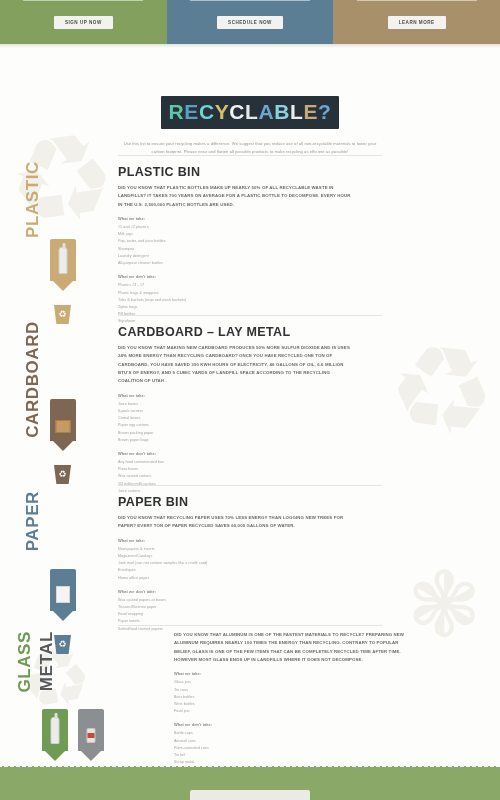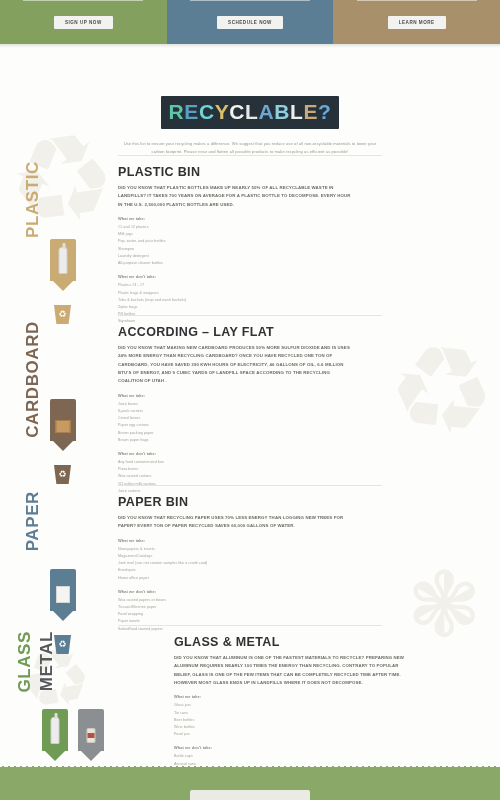--- a/index.html
+++ b/index.html
@@ -242,21 +242,21 @@
               <div class="box-card"></div>
             </div>
           </div>
           <div class="bin-graphic" style="left:54px;top:150px">
             <div class="bin-small" style="background:#7d6652">
               <span class="arrows">♻</span>
             </div>
           </div>
         </div>
         <div class="sec-inner" style="padding-left:118px">
-          <div class="sec-title">ACCORDING – LAY FLAT</div>
+          <div class="sec-title">CARDBOARD – LAY METAL</div>
           <div class="sec-blurb">DID YOU KNOW THAT MAKING NEW CARDBOARD PRODUCES 50% MORE SULFUR DIOXIDE AND IS USES 24% MORE ENERGY THAN RECYCLING CARDBOARD? ONCE YOU HAVE RECYCLED ONE TON OF CARDBOARD, YOU HAVE SAVED 390 KWH HOURS OF ELECTRICITY, 46 GALLONS OF OIL, 6.6 MILLION BTU'S OF ENERGY, AND 9 CUBIC YARDS OF LANDFILL SPACE ACCORDING TO THE RECYCLING COALITION OF UTAH .</div>
           <div class="list-head">What we take:</div>
           <ul class="items">
             <li>Juice boxes</li>
             <li>6-pack carriers</li>
             <li>Cereal boxes</li>
             <li>Paper egg cartons</li>
             <li>Brown packing paper</li>
             <li>Brown paper bags</li>
           </ul>
@@ -328,21 +328,20 @@
               </div>
             </div>
           </div>
           <div class="bin-graphic" style="left:82px;top:150px">
             <div class="bin-small" style="background:#8b8f91">
               <span class="arrows">♻</span>
             </div>
           </div>
         </div>
         <div class="sec-inner" style="padding-left:174px">
-          <div class="sec-title">GLASS &amp; METAL</div>
           <div class="sec-blurb">DID YOU KNOW THAT ALUMINUM IS ONE OF THE FASTEST MATERIALS TO RECYCLE? PREPARING NEW ALUMINUM REQUIRES NEARLY 100 TIMES THE ENERGY THAN RECYCLING. CONTRARY TO POPULAR BELIEF, GLASS IS ONE OF THE FEW ITEMS THAT CAN BE COMPLETELY RECYCLED TIME AFTER TIME. HOWEVER MOST GLASS ENDS UP IN LANDFILLS WHERE IT DOES NOT DECOMPOSE.</div>
           <div class="list-head">What we take:</div>
           <ul class="items">
             <li>Glass jars</li>
             <li>Tin cans</li>
             <li>Beer bottles</li>
             <li>Wine bottles</li>
             <li>Food jars</li>
           </ul>
           <div class="list-head">What we don't take:</div>

